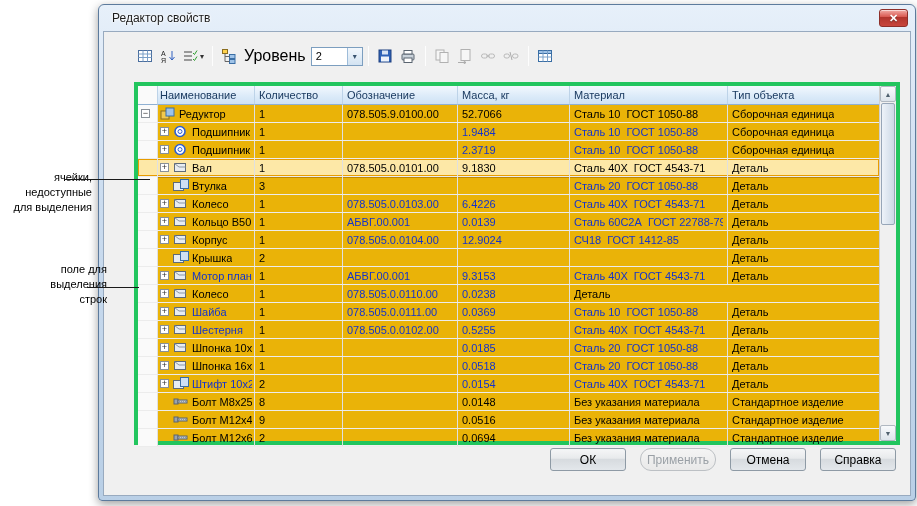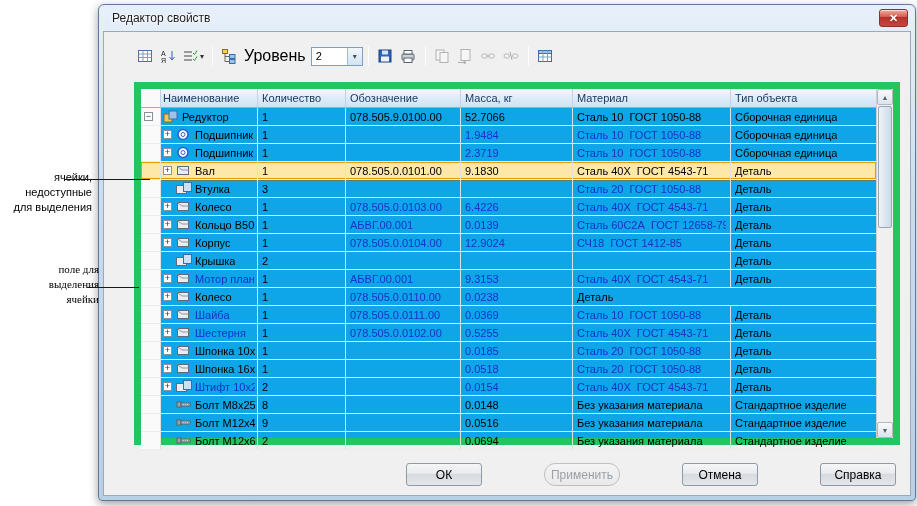--- a/index.html
+++ b/index.html
@@ -4,21 +4,21 @@
 <style>
   * { margin:0; padding:0; box-sizing:border-box; }
   html,body { width:917px; height:506px; overflow:hidden; background:#fff;
     font-family:"Liberation Sans", sans-serif; }
   body { position:relative; }
 
   
   .ann { position:absolute; z-index:6; width:92px; text-align:right;
          font-size:11px; line-height:15px; color:#000; }
   .ann1 { left:0; top:170px; }
-  .ann2 { left:7px; top:262px;font-family:Liberation Serif, serif; }
+  .ann2 { left:15px; top:262px; }
   .annline { position:absolute; z-index:6; height:1px; background:#1a1a1a; }
   .annline1 { left:64px; top:179px; width:86px; }
   .annline2 { left:87px; top:287px; width:52px; }
 
   
   .window { position:absolute; left:98px; top:4px; width:818px; height:497px;
     border:1px solid #5d7b9d; border-radius:6px 6px 4px 4px;
     background:linear-gradient(180deg,#e7f0fa,#cbdcef 40%,#b9cfe6);
     box-shadow:0 3px 10px rgba(0,0,0,.38); z-index:1; }
   .titlebar { position:absolute; left:0; top:0; right:0; height:26px; }
@@ -48,21 +48,21 @@
   .tlabel { font-size:16px; color:#000; margin:0 5px 0 3px; }
   .combo { display:inline-flex; width:52px; height:19px; border:1px solid #7c9ebf;
     background:#fff; align-items:stretch; }
   .combo-val { flex:1; font-size:11px; padding:2px 0 0 4px; color:#000; }
   .combo-btn { width:15px; background:linear-gradient(180deg,#f2f7fc,#d3e3f2);
     border-left:1px solid #9ebcd9; font-size:8px; color:#39536f;
     display:flex; align-items:center; justify-content:center; }
 
   
   .table { position:absolute; left:30px; top:50px; width:766px; height:363px;
-    border:7px solid #22c55e; background:#0ea5e9; display:flex; }
+    border:4px solid #22c55e; background:#eab308; display:flex; }
   .grid { width:747px; }
   .thead { display:flex; height:19px; }
   .hc { background:linear-gradient(180deg,#f3f8fd,#dcebf9 55%,#cfe2f4);
     border-right:1px solid #bdd3e8; border-bottom:1px solid #8fb0d2;
     color:#1a3a60; font-size:11px; display:flex; align-items:center;
     padding:0 4px; white-space:pre; overflow:hidden; }
   .tbody { }
   .trow { display:flex; height:18px; border-bottom:1px solid #ececec; }
   .trow.hl { background:var(--highlight-bg,#fde8a7);
     box-shadow:inset 0 0 0 1px var(--highlight-border,#e89c00), 0 1px 0 rgba(150,100,0,.55); }
@@ -90,42 +90,42 @@
     display:flex; flex-direction:column; }
   .sb-btn { height:16px; border:1px solid #b0b8c1; border-radius:2px; margin:0;
     background:linear-gradient(180deg,#f8fafc,#dde4eb); color:#50616f; font-size:7px;
     display:flex; align-items:center; justify-content:center; }
   .sb-track { flex:1; position:relative; }
   .sb-thumb { position:absolute; left:1px; right:1px; top:1px; height:122px;
     border:1px solid #97a6b8; border-radius:2px;
     background:linear-gradient(90deg,#eef3f9,#cdd9e6); }
 
   
-  .footer { position:absolute; right:14px; bottom:9px; display:flex;gap:48px; }
+  .footer { position:absolute; right:14px; bottom:24px; display:flex; }
   .btn { width:76px; height:23px; margin-left:14px; font-size:12px; color:#000;
     font-family:"Liberation Sans", sans-serif;
     border:1px solid #8e9aa5; border-radius:3px;
     background:linear-gradient(180deg,#f5f6f7,#e8eaec 45%,#d6dade 46%,#e3e7eb);
     display:flex; align-items:center; justify-content:center; }
   .btn.disabled { color:#9aa0a6; border-color:#bcc0c4;
     background:linear-gradient(180deg,#f4f4f4,#e9e9e9);border-radius:11px; }
 </style>
 </head>
 <body>
 
 <div class="ann ann1">
   <div>ячейки,</div>
   <div>недоступные</div>
   <div>для выделения</div>
 </div>
 <div class="annline annline1"></div>
 <div class="ann ann2">
   <div>поле для</div>
   <div>выделения</div>
-  <div>ячейки</div>
+  <div>строк</div>
 </div>
 <div class="annline annline2"></div>
 
 <div class="window">
   <div class="titlebar">
     <span class="title">Редактор свойств</span>
     <div class="closebtn">
       <span>✕</span>
     </div>
   </div>
@@ -327,21 +327,21 @@
             </div>
             <div class="trow">
               <div class="c c-sel"></div>
               <div class="c c-name"><span class="expbox">+</span><span class="ricon"><svg width="15" height="13" viewBox="0 0 15 13">
                     <rect x="1.5" y="2.5" width="11" height="8" fill="#e8edf2" stroke="#5f6b78"></rect>
                     <path d="M1.5 2.5 L6 6 L12.5 6" fill="none" stroke="#8b97a4"></path>
                   </svg></span><span class="rlabel">Кольцо В50...</span></div>
               <div class="c c-qty"><span class="ctext">1</span></div>
               <div class="c c-desig"><span class="ctext blue">АБВГ.00.001</span></div>
               <div class="c c-mass"><span class="ctext blue">0.0139</span></div>
-              <div class="c c-mat"><span class="ctext blue">Сталь 60С2А  ГОСТ 12658-79</span></div>
+              <div class="c c-mat"><span class="ctext blue">Сталь 60С2А  ГОСТ 22788-79</span></div>
               <div class="c c-type"><span class="ctext">Деталь</span></div>
             </div>
             <div class="trow">
               <div class="c c-sel"></div>
               <div class="c c-name"><span class="expbox">+</span><span class="ricon"><svg width="15" height="13" viewBox="0 0 15 13">
                     <rect x="1.5" y="2.5" width="11" height="8" fill="#e8edf2" stroke="#5f6b78"></rect>
                     <path d="M1.5 2.5 L6 6 L12.5 6" fill="none" stroke="#8b97a4"></path>
                   </svg></span><span class="rlabel">Корпус</span></div>
               <div class="c c-qty"><span class="ctext">1</span></div>
               <div class="c c-desig"><span class="ctext blue">078.505.0.0104.00</span></div>

